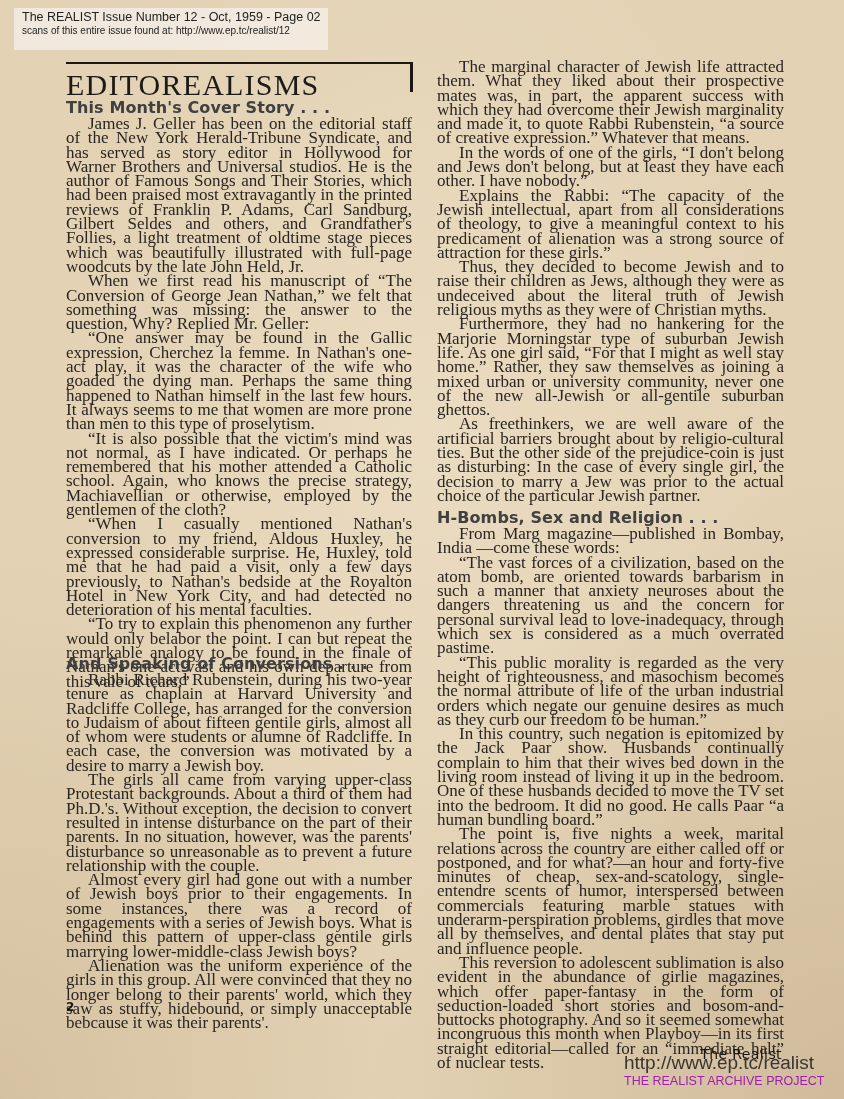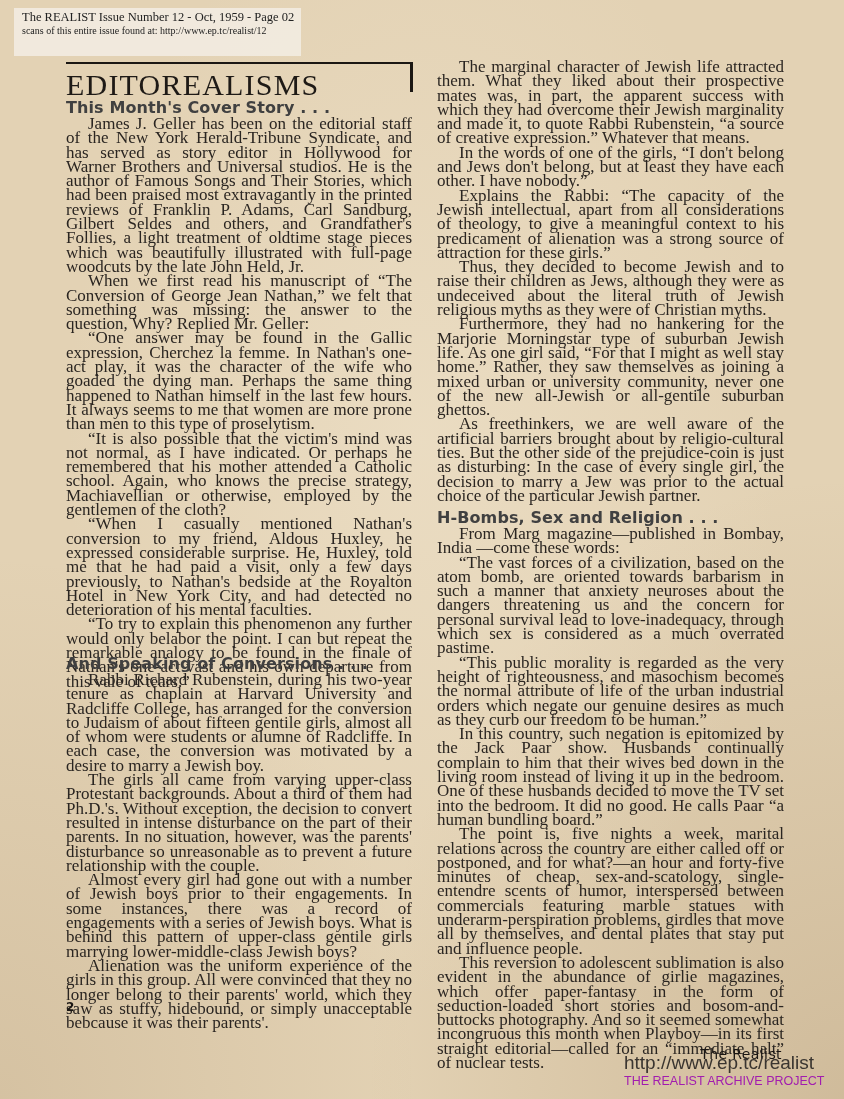--- a/index.html
+++ b/index.html
@@ -9,22 +9,22 @@
     background-image:
       radial-gradient(ellipse at 50% 40%, rgba(240,228,205,0.55) 0%, rgba(227,210,180,0) 60%),
       radial-gradient(ellipse at 100% 100%, rgba(150,120,80,0.25) 0%, rgba(0,0,0,0) 40%),
       radial-gradient(ellipse at 0% 100%, rgba(150,120,80,0.18) 0%, rgba(0,0,0,0) 35%);
     font-family: "Liberation Serif", "DejaVu Serif", serif;
     color: #2a2521;
   }
   .overlay-header {
     position: absolute; left: 14px; top: 8px;
     background: rgba(245,240,232,0.78);
-    padding: 2px 7px 19px 8px;
-    font-family: Liberation Serif, serif;
+    padding: 2px 7px 13px 8px;
+    font-family: Liberation Sans, sans-serif;
     color: #222;
   }
   .overlay-title { font-size: 12.5px; line-height: 15px; }
   .overlay-sub { font-size: 10px; line-height: 12px; }
 
   .masthead {
     position: absolute; left: 66px; top: 62px; width: 346px; height: 30px;
     border-top: 2px solid #1b1713;
   }
   .masthead-bar {

